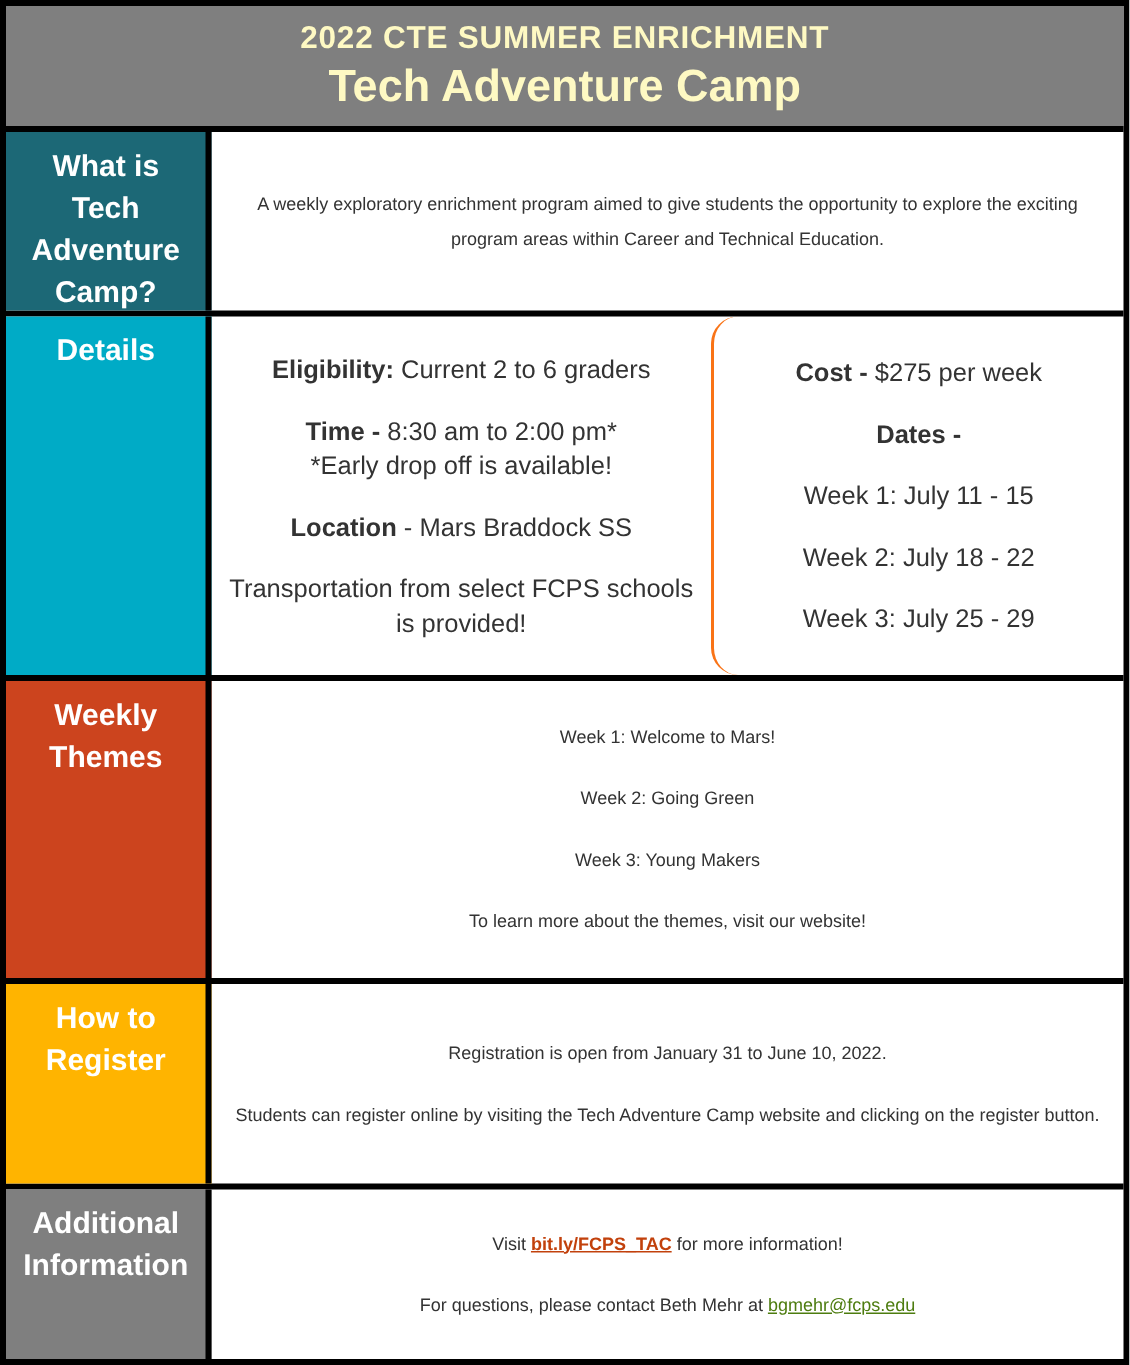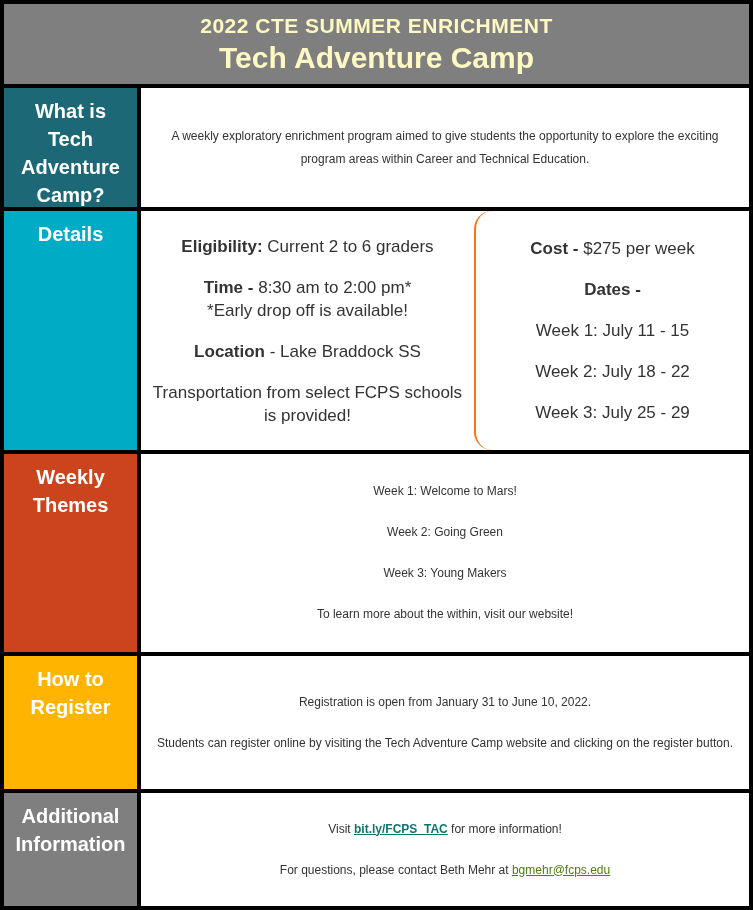--- a/index.html
+++ b/index.html
@@ -93,21 +93,21 @@
     padding: 0 10px;
     border-radius: 18px;
   }
   .details-col.left  { flex: 0 0 333px; }
   .details-col.right { flex: 1; border-left: 2px solid #f97316; }
   .details-col p { margin: 9px 0; }
 
   b { font-weight: bold; }
 
   a.link-blue {
-    color: #0f766e;
+    color: #c2410c;
     font-weight: bold;
     text-decoration: underline;
     cursor: pointer;
   }
   a.link-plain {
     color: #4d7c0f;
     text-decoration: underline;
     cursor: pointer;
   }
 </style>
@@ -130,41 +130,41 @@
       <p class="intro-text">A weekly exploratory enrichment program aimed to give students the opportunity to explore the exciting program areas within Career and Technical Education.</p>
     </div>
   </div>
 
   <div class="row row-details">
     <div class="label-cell bg-cyan">Details</div>
     <div class="details-split">
       <div class="details-col left">
         <p><b>Eligibility:</b><span> Current 2 to 6 graders</span></p>
         <p><b>Time -</b><span> 8:30 am to 2:00 pm*</span><br><span>*Early drop off is available!</span></p>
-        <p><b>Location</b><span> - Lake Braddock SS</span></p>
+        <p><b>Location</b><span> - Mars Braddock SS</span></p>
         <p>Transportation from select FCPS schools is provided!</p>
       </div>
       <div class="details-col right">
         <p><b>Cost -</b><span> $275 per week</span></p>
         <p><b>Dates -</b></p>
         <p>Week 1: July 11 - 15</p>
         <p>Week 2: July 18 - 22</p>
         <p>Week 3: July 25 - 29</p>
       </div>
     </div>
   </div>
 
   <div class="row row-themes">
     <div class="label-cell bg-red">Weekly
 Themes</div>
     <div class="content-cell">
       <p>Week 1: Welcome to Mars!</p>
       <p>Week 2: Going Green</p>
       <p>Week 3: Young Makers</p>
-      <p>To learn more about the within, visit our website!</p>
+      <p>To learn more about the themes, visit our website!</p>
     </div>
   </div>
 
   <div class="row row-register">
     <div class="label-cell bg-yellow">How to
 Register</div>
     <div class="content-cell">
       <p>Registration is open from January 31 to June 10, 2022.</p>
       <p class="intro-text">Students can register online by visiting the Tech Adventure Camp website and clicking on the register button.</p>
     </div>

